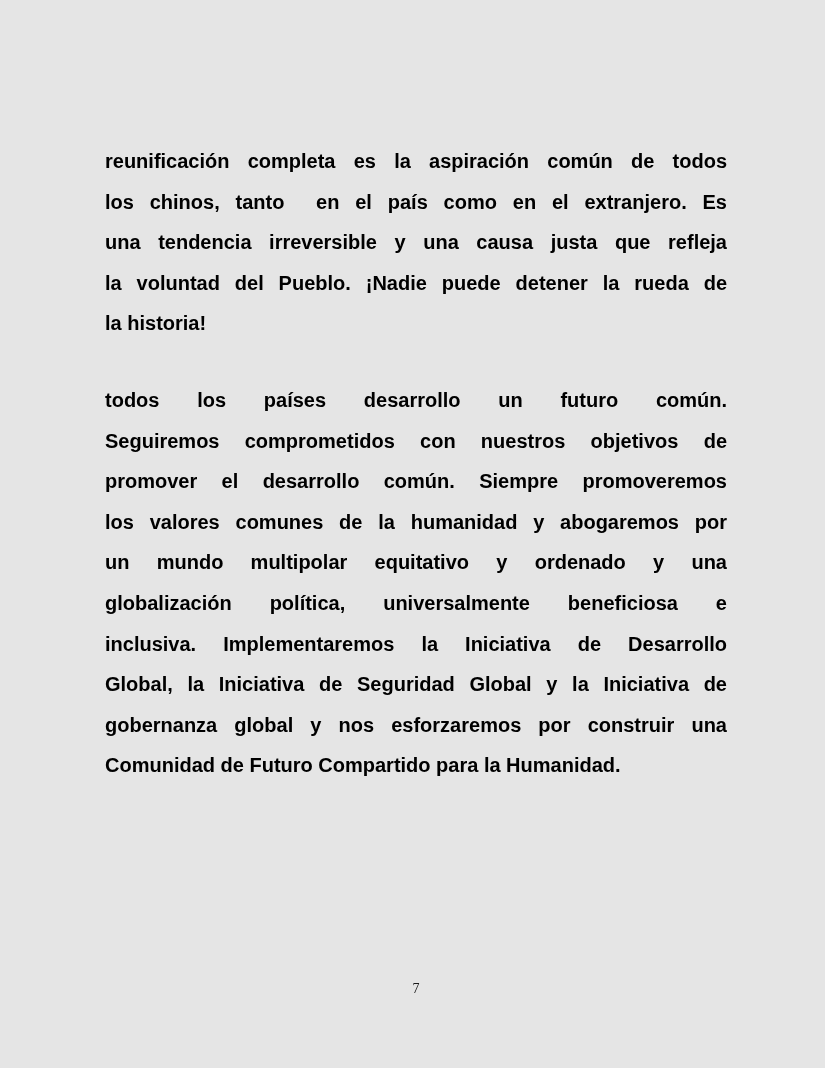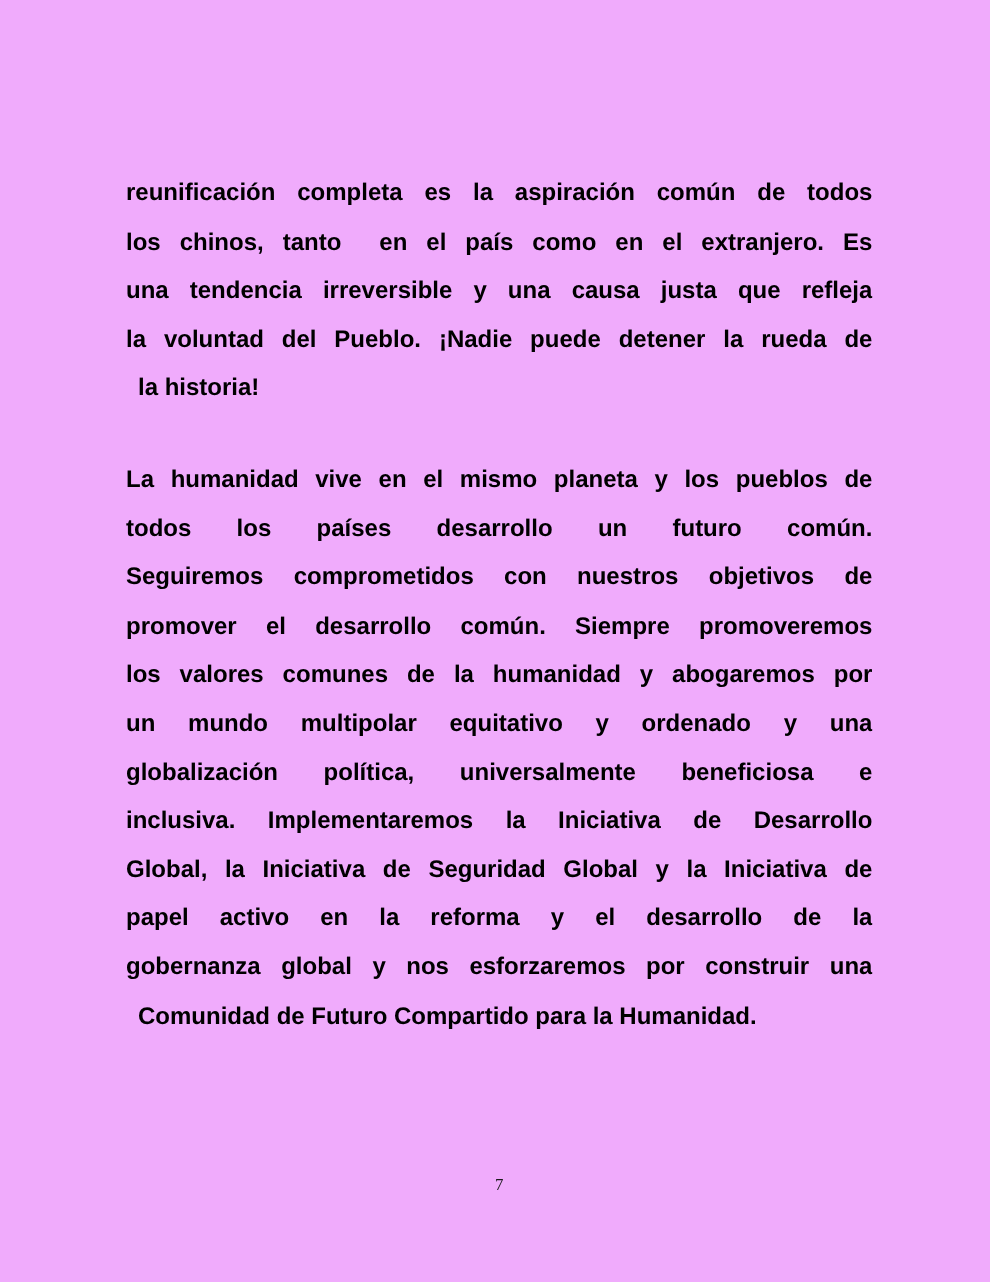--- a/index.html
+++ b/index.html
@@ -9,21 +9,21 @@
   body {
     width: 825px;
     height: 1068px;
     background: #ffffff;
     position: relative;
     overflow: hidden;
   }
   .page {
     position: absolute;
     inset: 0;
-    background: #f0abfc;
+    background: #e5e5e5;
   }
   .text-block {
     position: absolute;
     left: 105px;
     top: 141px;
     width: 622px;
     font-family: "Liberation Sans", "DejaVu Sans", sans-serif;
     font-weight: bold;
     font-size: 20px;
     line-height: 40.6px;
@@ -45,21 +45,20 @@
     overflow: hidden;
   }
   .line::after {
     content: "";
     display: inline-block;
     width: 100%;
   }
   .line.last {
     text-align: center;
     text-align-last: left;
-    margin-left: 10px;
   }
   .line.last::after {
     content: none;
   }
   .page-number {
     position: absolute;
     left: 105px;
     top: 981px;
     width: 622px;
     text-align: center;
@@ -76,28 +75,26 @@
 <div class="page">
   <div class="text-block" id="text-block">
       <div class="paragraph">
         <div class="line">reunificación completa es la aspiración común de todos</div>
         <div class="line">los chinos, tanto  en el país como en el extranjero. Es</div>
         <div class="line">una tendencia irreversible y una causa justa que refleja</div>
         <div class="line">la voluntad del Pueblo. ¡Nadie puede detener la rueda de</div>
         <div class="line last">la historia!</div>
       </div>
       <div class="paragraph">
-        <div class="line">La humanidad vive en el mismo planeta y los pueblos de</div>
         <div class="line">todos los países desarrollo un futuro común.</div>
         <div class="line">Seguiremos comprometidos con nuestros objetivos de</div>
         <div class="line">promover el desarrollo común. Siempre promoveremos</div>
         <div class="line">los valores comunes de la humanidad y abogaremos por</div>
         <div class="line">un mundo multipolar equitativo y ordenado y una</div>
         <div class="line">globalización política, universalmente beneficiosa e</div>
         <div class="line">inclusiva. Implementaremos la Iniciativa de Desarrollo</div>
         <div class="line">Global, la Iniciativa de Seguridad Global y la Iniciativa de</div>
-        <div class="line">papel activo en la reforma y el desarrollo de la</div>
         <div class="line">gobernanza global y nos esforzaremos por construir una</div>
         <div class="line last">Comunidad de Futuro Compartido para la Humanidad.</div>
       </div>
     </div>
   <div class="page-number">7</div>
 </div>
 
 </body></html>

